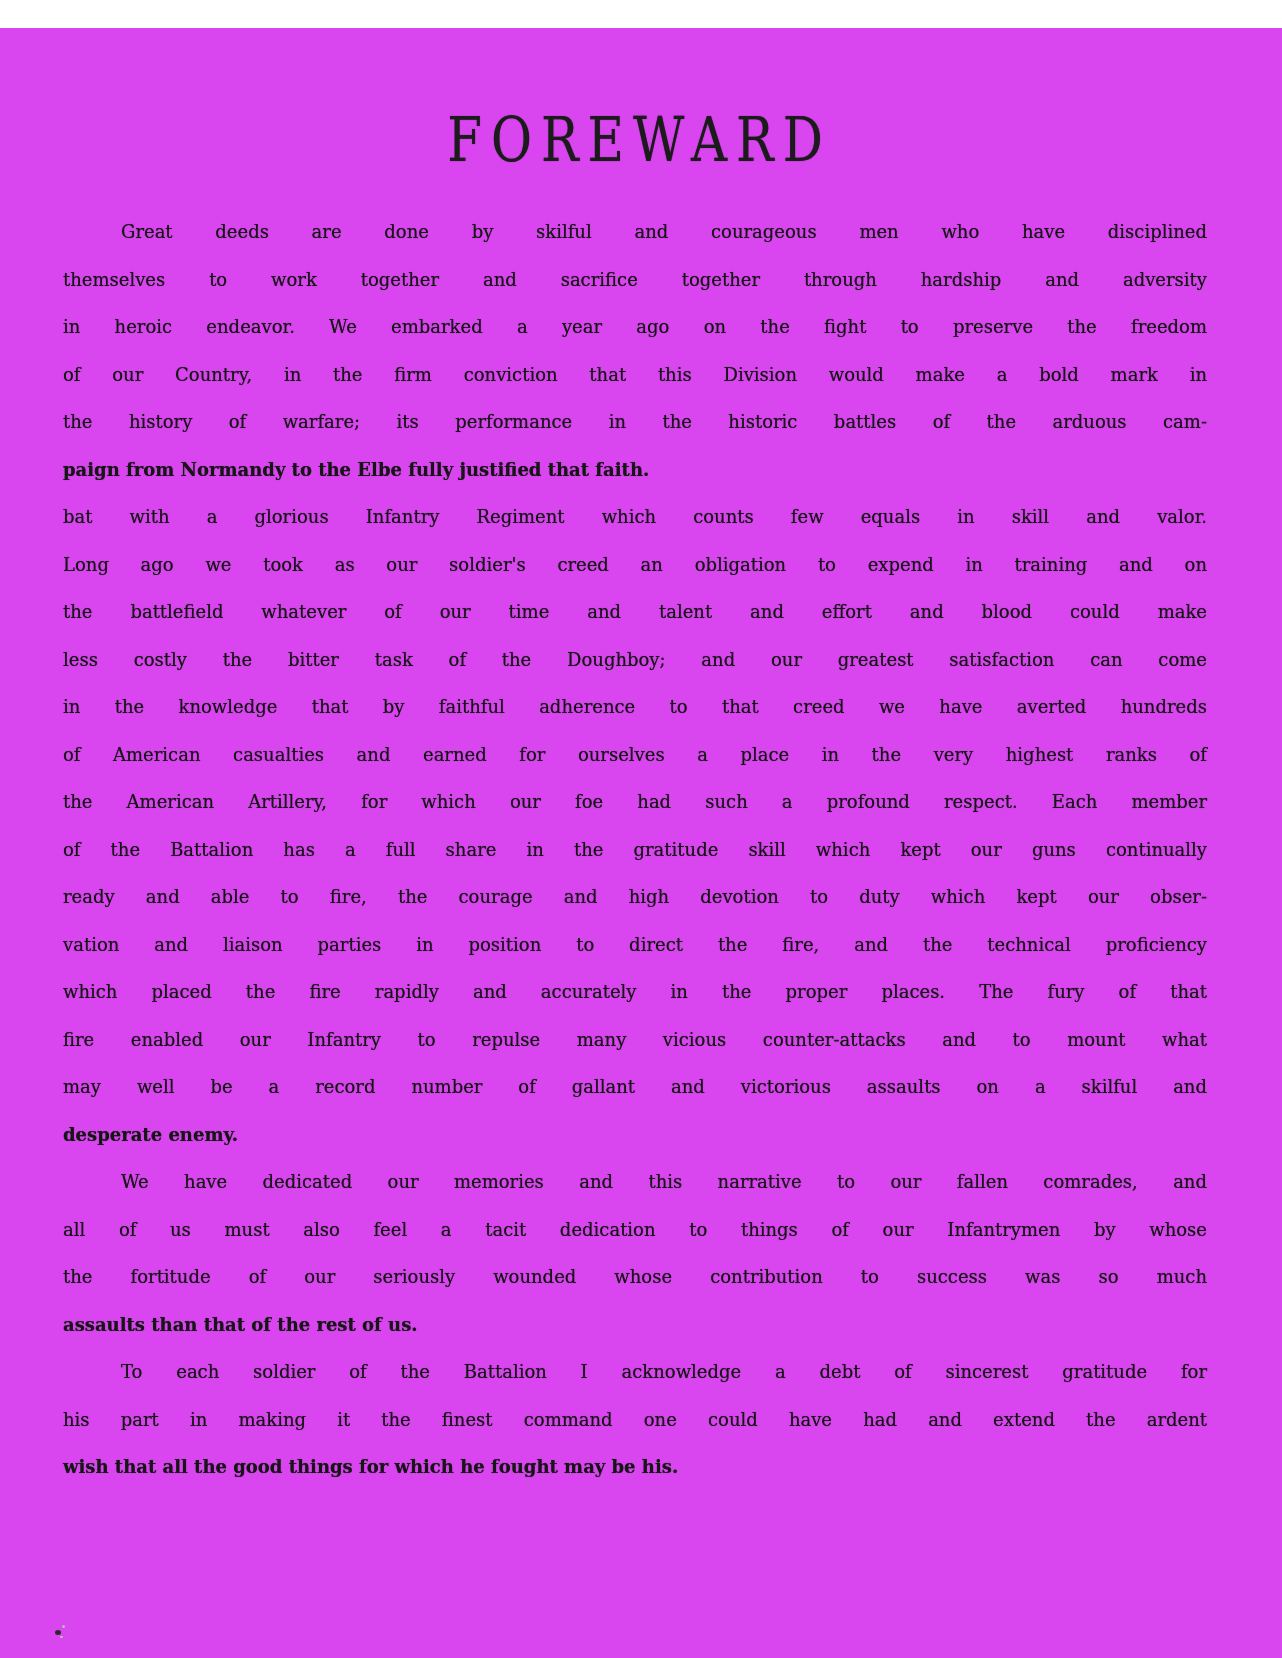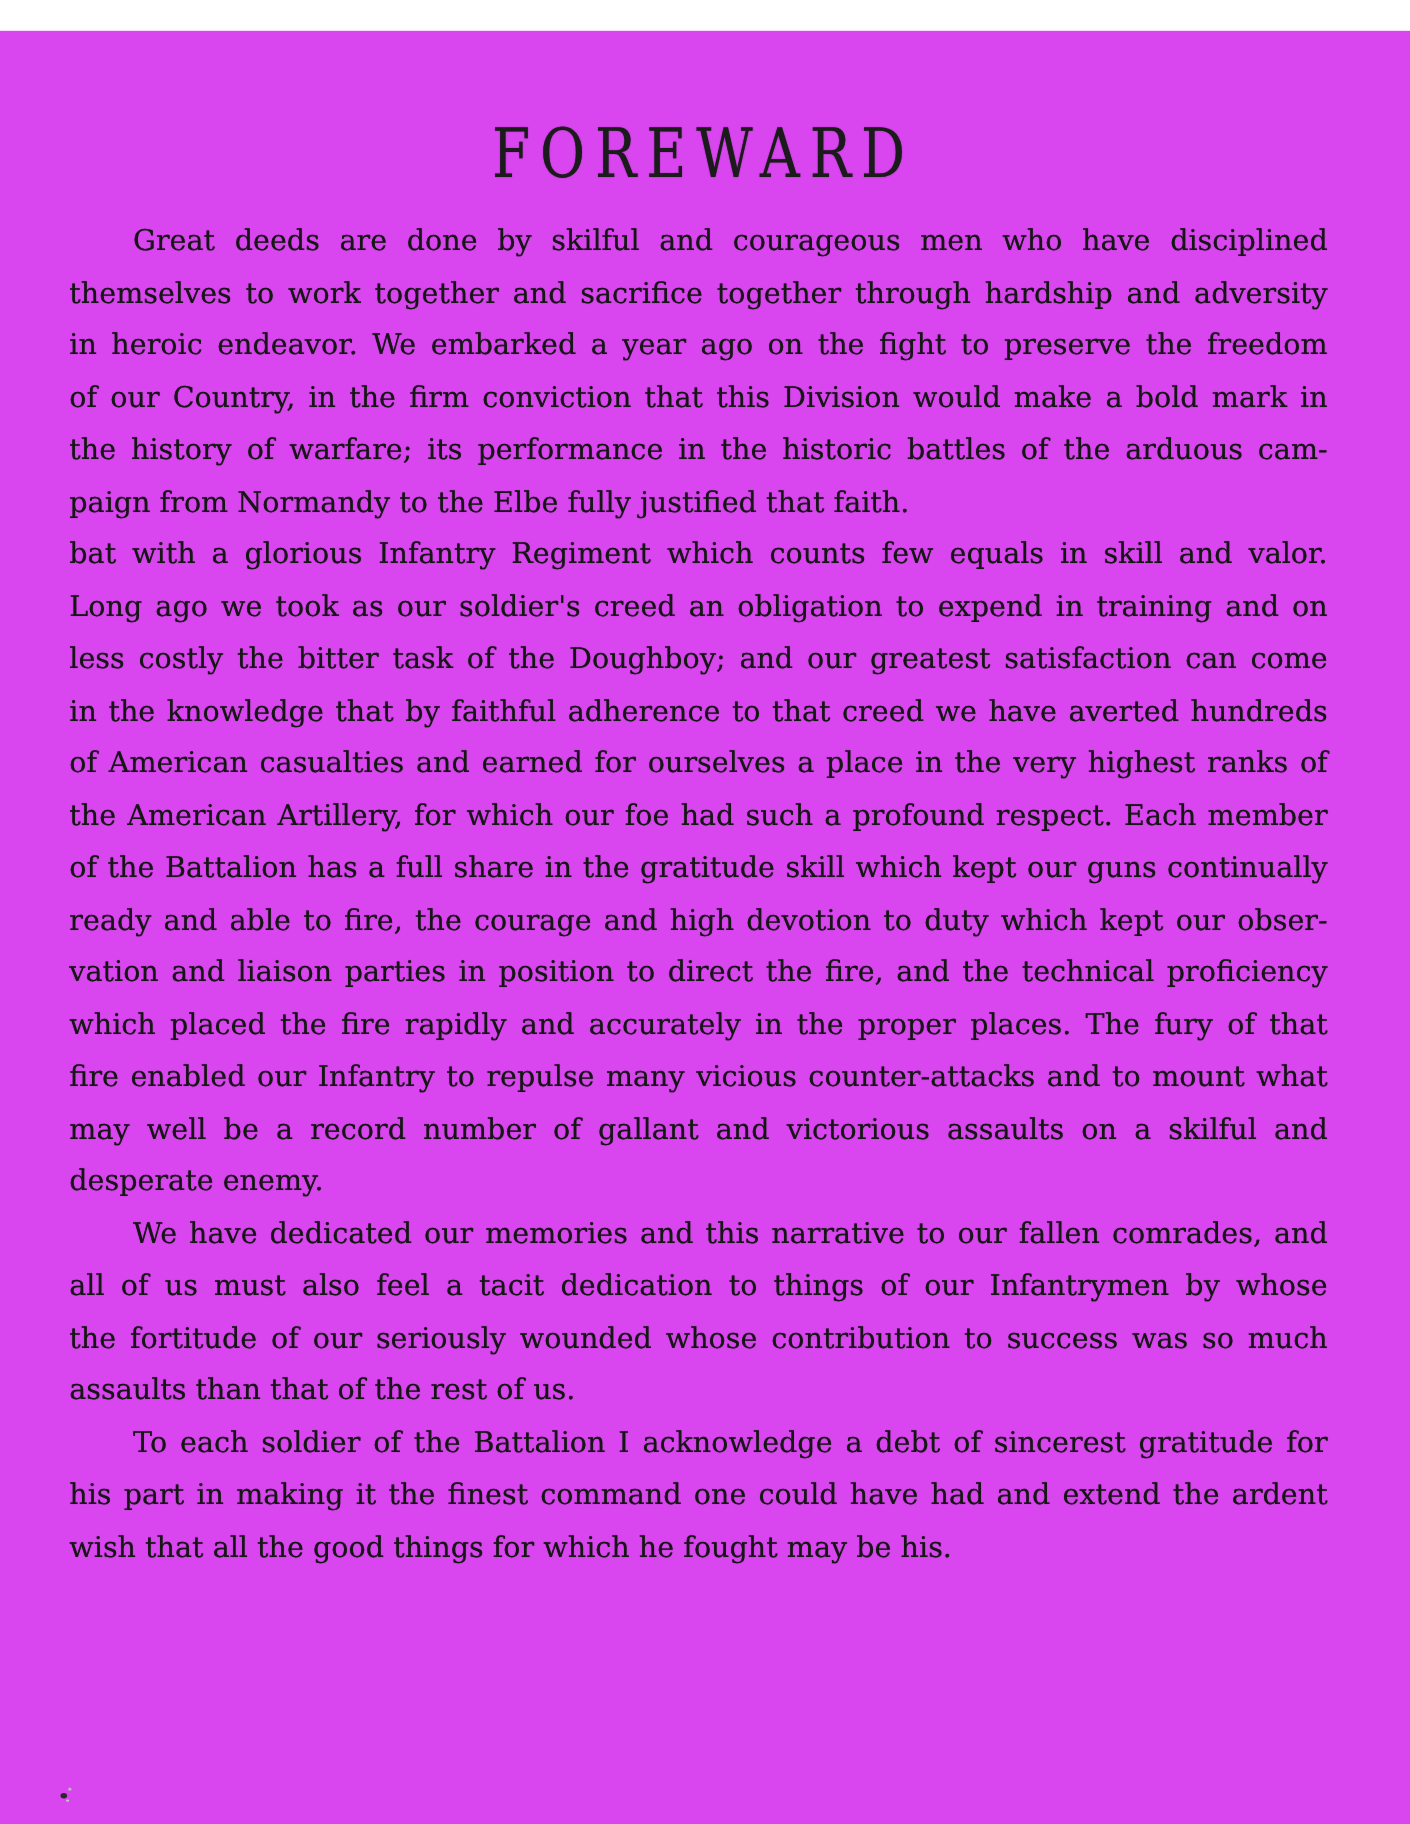--- a/index.html
+++ b/index.html
@@ -29,38 +29,39 @@
     letter-spacing: 9px;
     text-indent: 9px; 
     transform: scaleY(1.24);
     transform-origin: center top;
     color: #1b1b1b;
     text-shadow: 0 0 1px rgba(10,10,10,0.55);
     white-space: nowrap;
   }
   .doc-body {
     position: absolute;
-    top: 168px;
+    top: 180px;
     left: 63px;
     width: 1144px;
-    font-size: 26px;
+    font-size: 18px;
     line-height: 47.5px;
     text-shadow: 0 0 0.7px rgba(15,15,15,0.65);
   }
   .line {
     text-align: justify;
     text-align-last: justify;
     height: 47.5px;
   }
   .line.indent {
     text-indent: 58px;
   }
   .line.last {
     text-align: right;
     text-align-last: left;
+    font-weight: bold;
   }
   .speck {
     position: absolute;
     background: #2a2a2a;
     border-radius: 50%;
   }
   .speck.s1 { left: 55px; top: 1602px; width: 6px; height: 5px; }
   .speck.s2 { left: 62px; top: 1597px; width: 3px; height: 3px; background: #b9b9b9; }
   .speck.s3 { left: 60px; top: 1608px; width: 3px; height: 2px; background: #c6c6c6; }
 </style>
@@ -75,20 +76,21 @@
 
     <div class="line indent">Great deeds are done by skilful and courageous men who have disciplined</div>
     <div class="line">themselves to work together and sacrifice together through hardship and adversity</div>
     <div class="line">in heroic endeavor. We embarked a year ago on the fight to preserve the freedom</div>
     <div class="line">of our Country, in the firm conviction that this Division would make a bold mark in</div>
     <div class="line">the history of warfare; its performance in the historic battles of the arduous cam-</div>
     <div class="line last">paign from Normandy to the Elbe fully justified that faith.</div>
 
     <div class="line">bat with a glorious Infantry Regiment which counts few equals in skill and valor.</div>
     <div class="line">Long ago we took as our soldier's creed an obligation to expend in training and on</div>
+    <div class="line">the battlefield whatever of our time and talent and effort and blood could make</div>
     <div class="line">less costly the bitter task of the Doughboy; and our greatest satisfaction can come</div>
     <div class="line">in the knowledge that by faithful adherence to that creed we have averted hundreds</div>
     <div class="line">of American casualties and earned for ourselves a place in the very highest ranks of</div>
     <div class="line">the American Artillery, for which our foe had such a profound respect. Each member</div>
     <div class="line">of the Battalion has a full share in the gratitude skill which kept our guns continually</div>
     <div class="line">ready and able to fire, the courage and high devotion to duty which kept our obser-</div>
     <div class="line">vation and liaison parties in position to direct the fire, and the technical proficiency</div>
     <div class="line">which placed the fire rapidly and accurately in the proper places. The fury of that</div>
     <div class="line">fire enabled our Infantry to repulse many vicious counter-attacks and to mount what</div>
     <div class="line">may well be a record number of gallant and victorious assaults on a skilful and</div>

